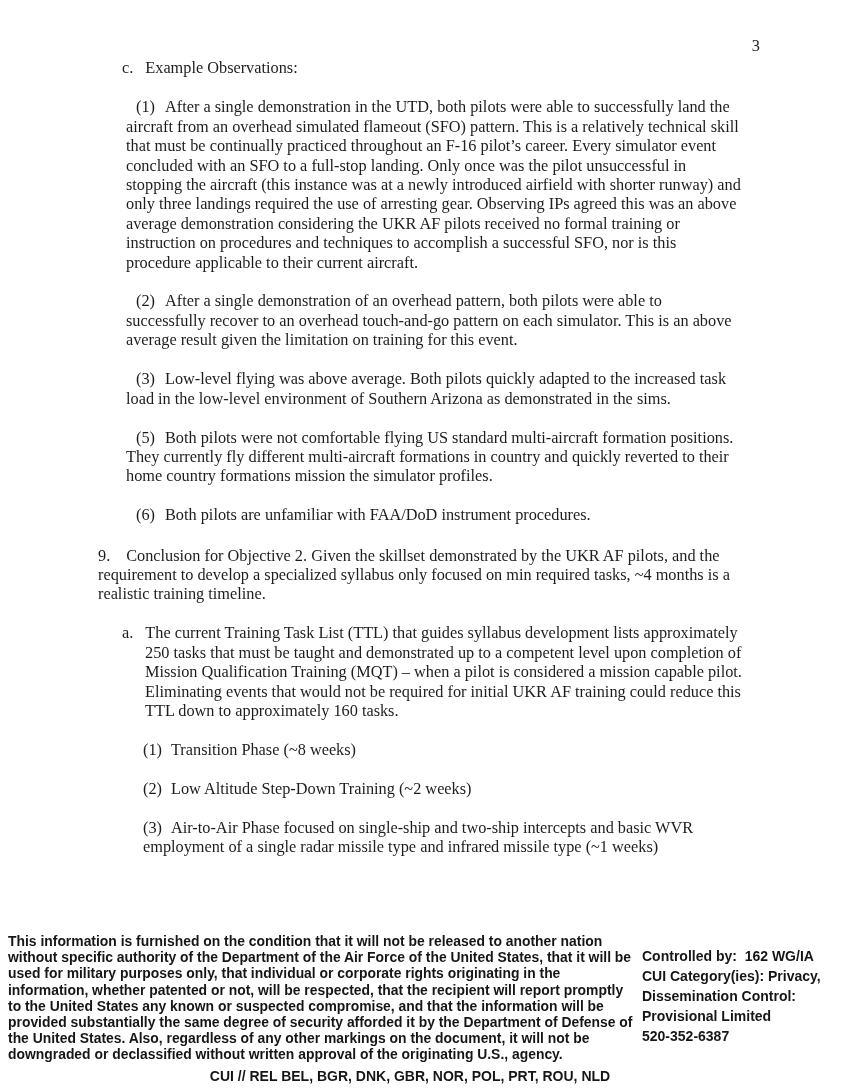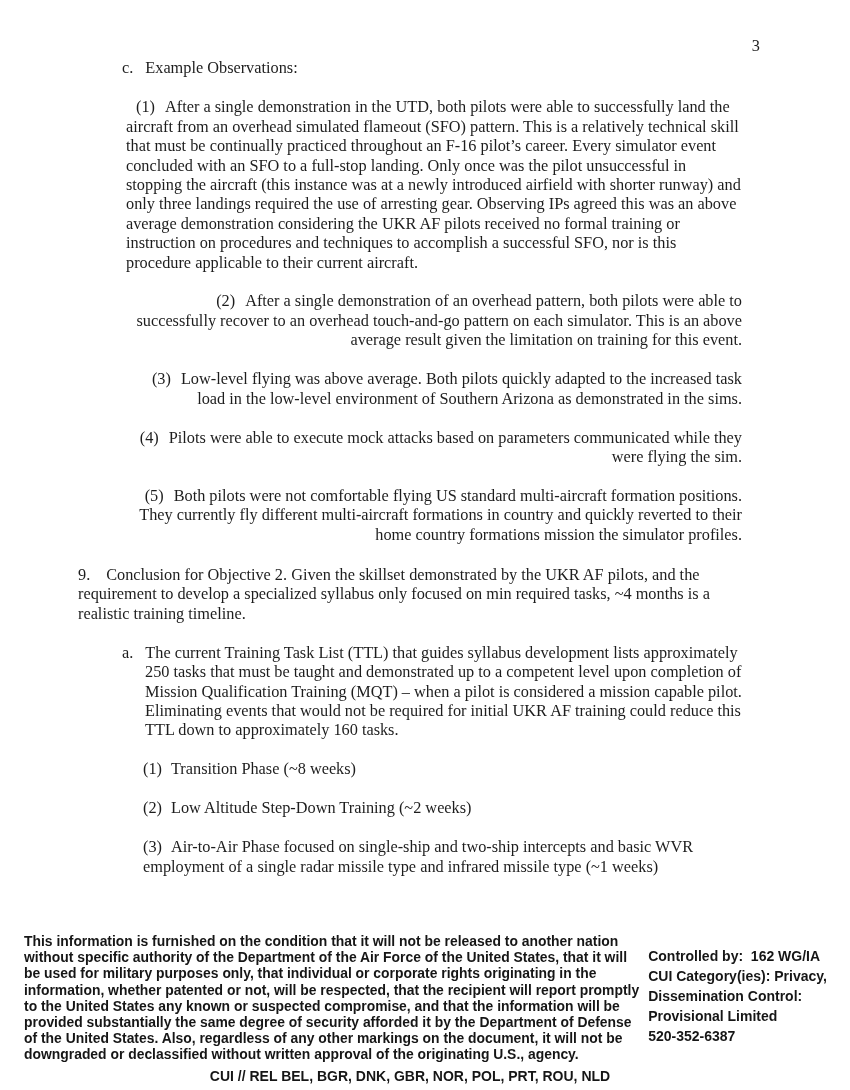--- a/index.html
+++ b/index.html
@@ -24,42 +24,42 @@
     margin-right: 90px;
     font-size: 16.3px; line-height: 19.4px;
   }
   .heading-c { margin: 3px 108px 0 122px; }
   .heading-c .num { margin-right: 12px; }
   .obs {
     margin: 19.5px 108px 0 126px;
     text-indent: 10px;
   }
   .obs .num { margin-right: 10px; }
-  .p9 { margin: 21px 106px 0 78px; }
+  .p9 { margin: 21px 106px 0 98px; }
   .p9 .num { margin-right: 16px; }
   .pa {
     margin: 19.5px 95px 0 145px;
     text-indent: -23px;
   }
   .pa .num { margin-right: 12px; }
   .phase { margin: 19.5px 100px 0 143px; }
   .phase .num { margin-right: 9px; }
   p { margin-bottom: 0; margin-top: 0; }
   .obs, .p9, .pa, .phase, .heading-c { margin-bottom: 0; }
-  .obs + .obs { margin-top: 19.5px; text-align: right; }
+  .obs + .obs { margin-top: 19.5px; }
 
   
   .footer {
     position: absolute;
     top: 933px; left: 0; right: 0;
     font-family: "Liberation Sans", "DejaVu Sans", sans-serif;
     font-weight: bold;
     color: #161616;
   }
-  .footer-row { display: flex; align-items: flex-start; margin-left: 16px; }
+  .footer-row { display: flex; align-items: flex-start; }
   .footer-notice {
     margin-left: 8px;
     width: 628px;
     font-size: 13.9px;
     line-height: 16.2px;
   }
   .footer-control {
     margin-left: 6px;
     padding-top: 13px;
     width: 205px;
@@ -89,24 +89,24 @@
   <div class="page-number">3</div>
 
   <div class="heading-c"><span class="num">c.</span><span>Example Observations:</span></div>
 
   <p class="obs"><span class="num">(1)</span><span>After a single demonstration in the UTD, both pilots were able to successfully land the aircraft from an overhead simulated flameout (SFO) pattern. This is a relatively technical skill that must be continually practiced throughout an F-16 pilot’s career. Every simulator event concluded with an SFO to a full-stop landing. Only once was the pilot unsuccessful in stopping the aircraft (this instance was at a newly introduced airfield with shorter runway) and only three landings required the use of arresting gear. Observing IPs agreed this was an above average demonstration considering the UKR AF pilots received no formal training or instruction on procedures and techniques to accomplish a successful SFO, nor is this procedure applicable to their current aircraft.</span></p>
 
   <p class="obs"><span class="num">(2)</span><span>After a single demonstration of an overhead pattern, both pilots were able to successfully recover to an overhead touch-and-go pattern on each simulator. This is an above average result given the limitation on training for this event.</span></p>
 
   <p class="obs"><span class="num">(3)</span><span>Low-level flying was above average. Both pilots quickly adapted to the increased task load in the low-level environment of Southern Arizona as demonstrated in the sims.</span></p>
 
-  <p class="obs"><span class="num">(4)</span><span>Pilots were able to execute mock attacks based on parameters communicated while they were flying the sim.</span></p>
 
   <p class="obs"><span class="num">(5)</span><span>Both pilots were not comfortable flying US standard multi-aircraft formation positions. They currently fly different multi-aircraft formations in country and quickly reverted to their home country formations mission the simulator profiles.</span></p>
 
+  <p class="obs"><span class="num">(6)</span><span>Both pilots are unfamiliar with FAA/DoD instrument procedures.</span></p>
 
   <p class="p9"><span class="num">9.</span><span>Conclusion for Objective 2. Given the skillset demonstrated by the UKR AF pilots, and the requirement to develop a specialized syllabus only focused on min required tasks, ~4 months is a realistic training timeline.</span></p>
 
   <p class="pa"><span class="num">a.</span><span>The current Training Task List (TTL) that guides syllabus development lists approximately 250 tasks that must be taught and demonstrated up to a competent level upon completion of Mission Qualification Training (MQT) – when a pilot is considered a mission capable pilot. Eliminating events that would not be required for initial UKR AF training could reduce this TTL down to approximately 160 tasks.</span></p>
 
   <p class="phase"><span class="num">(1)</span><span>Transition Phase (~8 weeks)</span></p>
 
   <p class="phase"><span class="num">(2)</span><span>Low Altitude Step-Down Training (~2 weeks)</span></p>
 
   <p class="phase"><span class="num">(3)</span><span>Air-to-Air Phase focused on single-ship and two-ship intercepts and basic WVR employment of a single radar missile type and infrared missile type (~1 weeks)</span></p>

